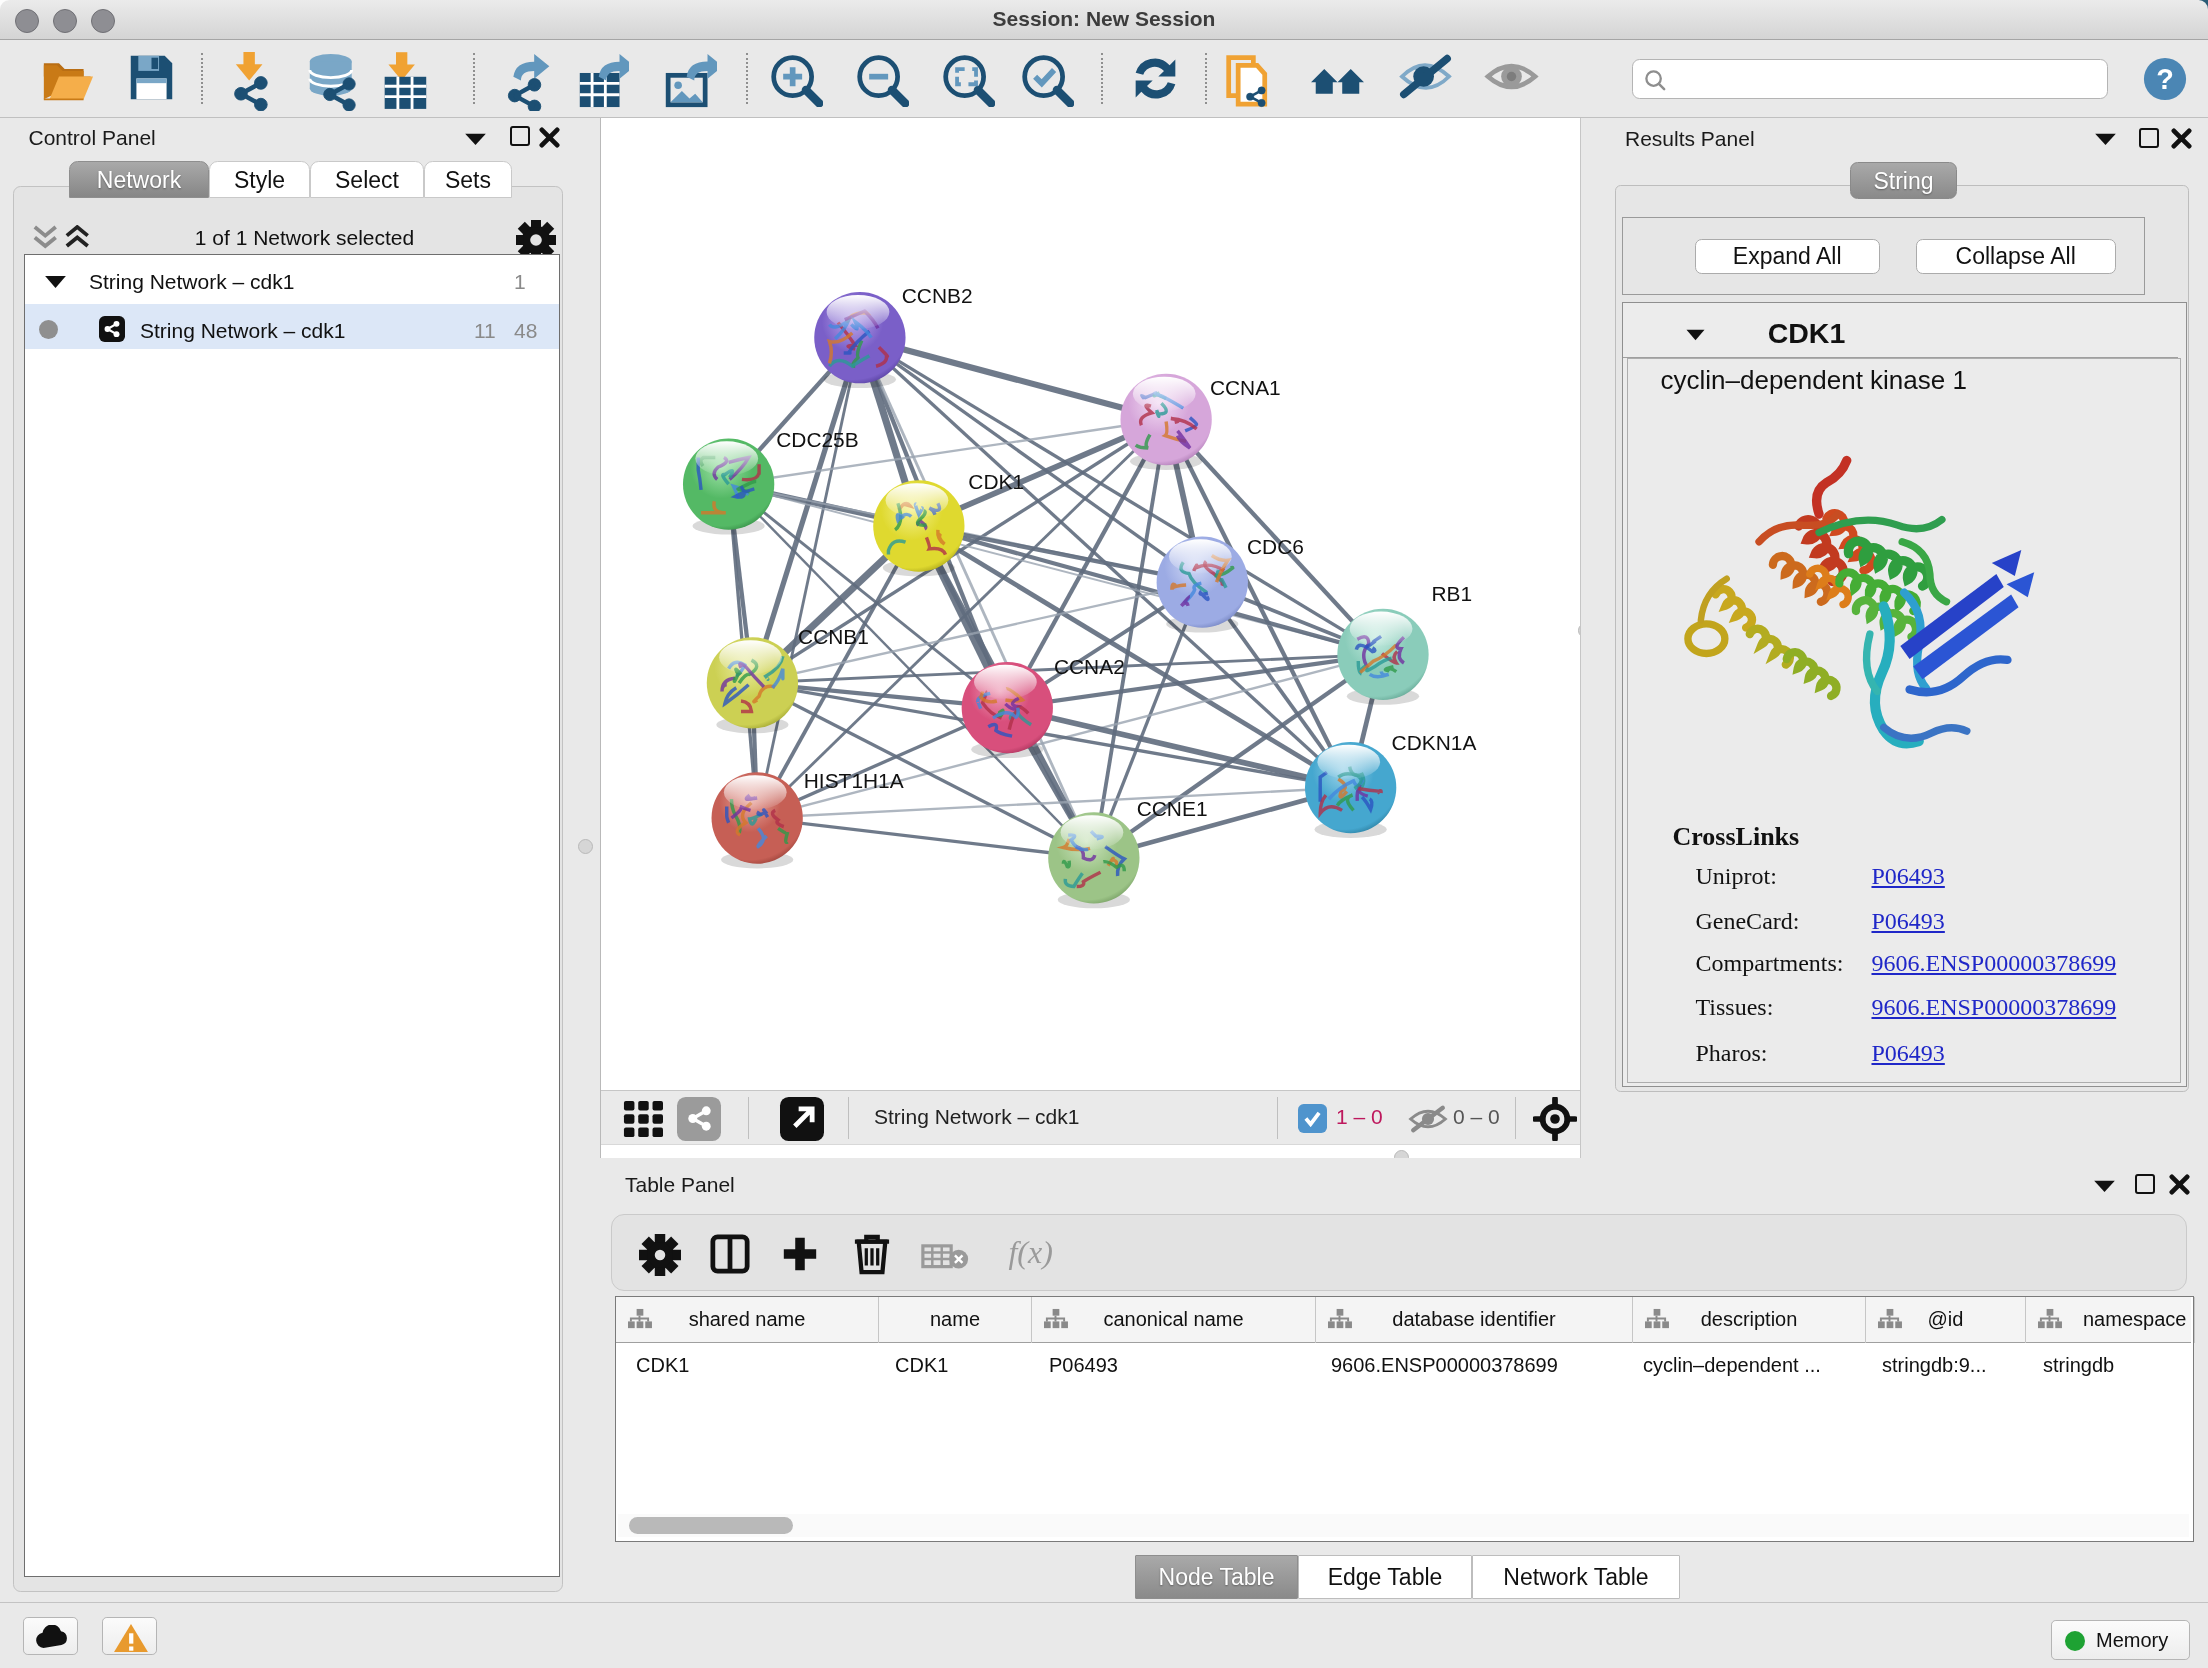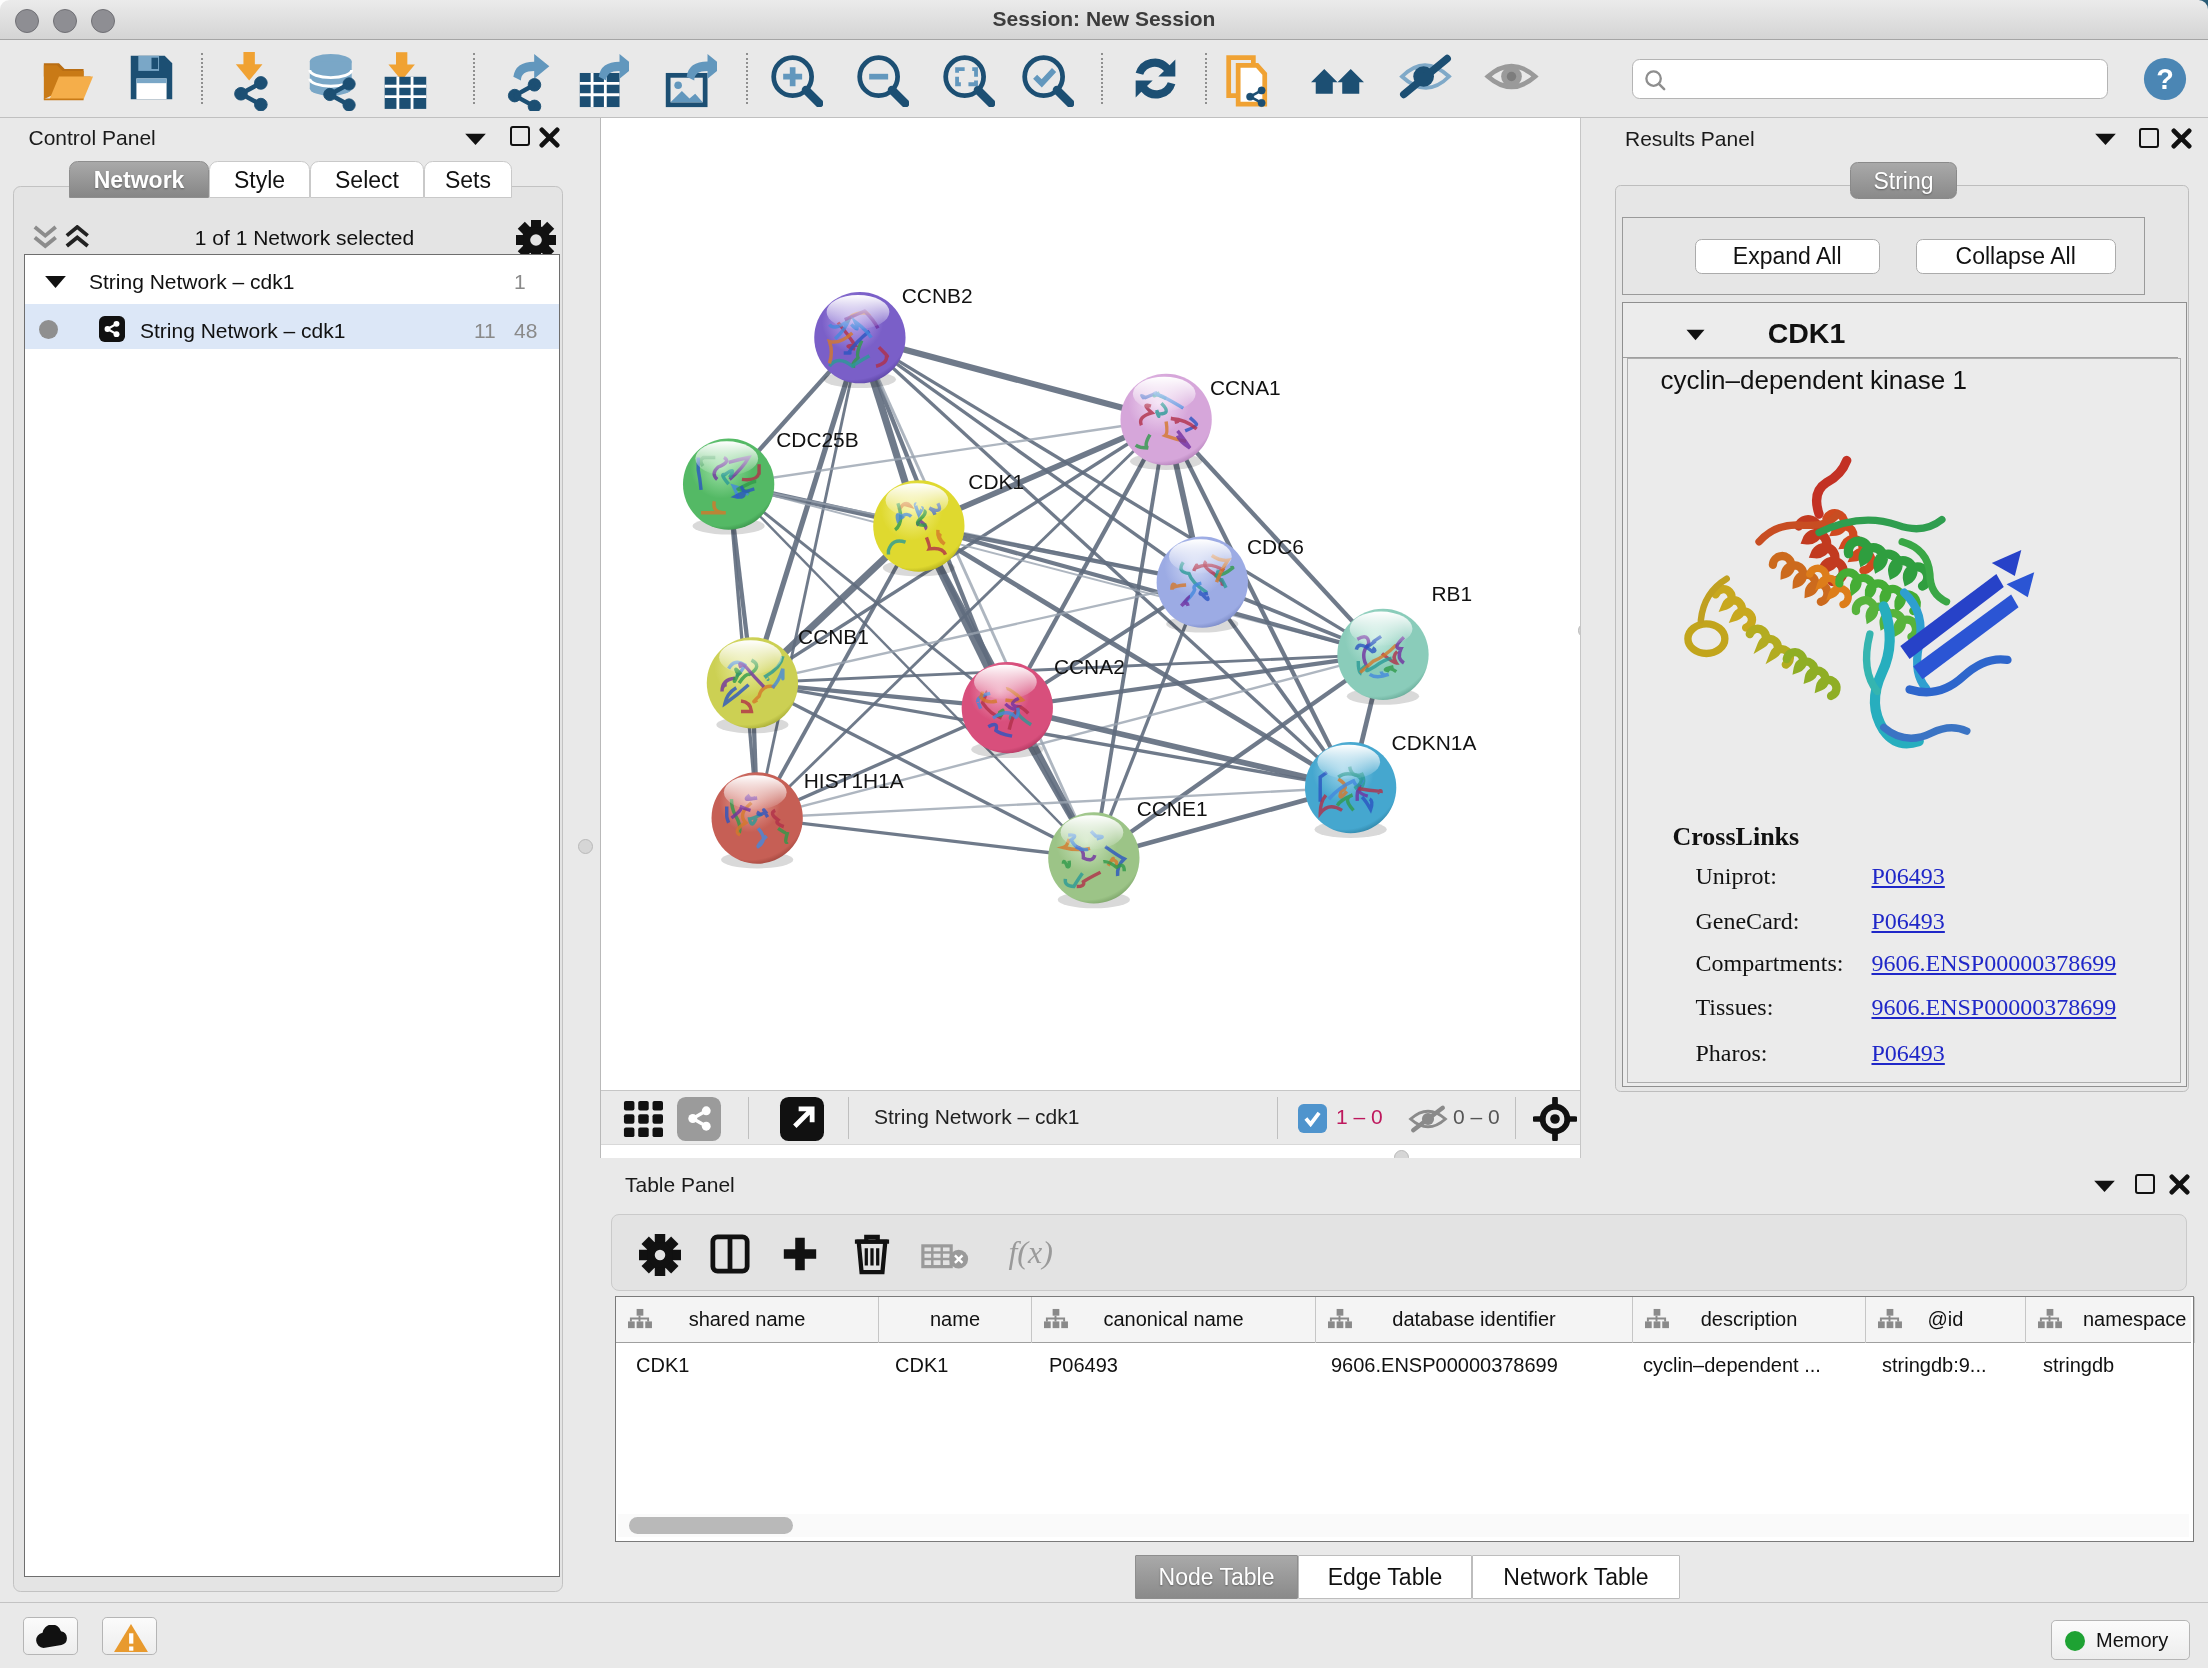--- a/index.html
+++ b/index.html
@@ -15,42 +15,42 @@
   
   #toolbar { left:0; top:40px; width:2208px; height:78px; background:#e9e9e9; border-bottom:1px solid #c0c0c0; }
   .tsep { top:13.3px; width:0; height:51px; border-left:2.9px dotted #8f8f8f; }
   .ticon { top:12.4px; }
   #searchbox { left:1632px; top:19px; width:476px; height:40px; background:#fff; border:1.9px solid #b4b4b4; border-radius:7.6px; }
   
   .phead { font-size:21px; color:#1a1a1a; }
   
   #cp-head { left:28.5px; top:126px; }
   .tab { height:37px; font-size:23px; text-align:center; border:1px solid #c9c9c9; background:#fff; border-radius:8.6px 8.6px 0 0; line-height:37px; color:#111; }
-  .tabsel { background:linear-gradient(#a9a9a9,#868686); color:#fff; border-color:#8e8e8e; text-shadow:0 1px 1.9px rgba(0,0,0,.35);font-weight:bold; }
+  .tabsel { background:linear-gradient(#a9a9a9,#868686); color:#fff; border-color:#8e8e8e; text-shadow:0 1px 1.9px rgba(0,0,0,.35); }
   #cp-pane { left:13.3px; top:186px; width:550px; height:1406px; background:#e4e4e4; border:1px solid #c2c2c2; border-radius:7.6px; }
   #cp-tree { left:24px; top:254px; width:536px; height:1323px; background:#fff; border:1.9px solid #6e6e6e; }
   .trow { width:100%; height:45px; position:relative; }
   .trowsel { background:#dce7f7; }
   
   #netwrap { left:600px; top:118px; width:980px; height:1041px; background:#fff; border-left:1.9px solid #b9b9b9; }
   #navbar { left:0px; top:972px; width:980px; height:55px; background:#eaeaea; border-top:1.9px solid #c6c6c6; border-bottom:1px solid #d8d8d8;}
   .nsep { top:5.7px; width:0; height:42px; border-left:1px solid #bfbfbf; position:absolute;}
   
   #rp { left:1580px; top:118px; width:629px; height:1041px; background:#e9e9e9; border-left:1.9px solid #c6c6c6; }
   #rp-tabpane { left:34px; top:67px; width:574px; height:907px; background:#e6e6e6; border:1px solid #bdbdbd; border-radius:5.7px; }
   #stringtab { z-index:5; left:269px; top:44px; width:107px; height:37px; background:linear-gradient(#a9a9a9,#8a8a8a); border:1px solid #8a8a8a; border-radius:7.6px; color:#fff; font-size:23px; text-align:center; line-height:36px; text-shadow:0 1px 1.9px rgba(0,0,0,.35); }
   #rp-sub1 { left:5.7px; top:31px; width:523px; height:78px; border:1.9px solid #9a9a9a; background:#e6e6e6; }
   .rbtn { top:21px; height:35px; background:#fff; border:1px solid #ababab; border-radius:6.7px; font-size:23px; text-align:center; line-height:33px; color:#111; }
   #rp-main { left:5.7px; top:116px; width:565px; height:785px; border:1.9px solid #8f8f8f; background:#ececec; }
   #rp-inner { left:4.8px; top:55px; width:554px; height:725px; border:1px solid #adadad; background:#ebebeb; }
   .serif { font-family:"Liberation Serif", serif; }
   .link { color:#1f27c8; text-decoration:underline; }
   
   #tp { left:600px; top:1158px; width:1608px; height:443px; background:#e9e9e9; }
-  #tp-toolbar { left:11.4px; top:56px; width:1576px; height:77px; background:#e3e3e3; border:1px solid #cacaca; border-radius:8px; }
+  #tp-toolbar { left:11.4px; top:56px; width:1576px; height:77px; background:#e3e3e3; border:1px solid #cacaca; border-radius:13px; }
   #tbl { left:15px; top:138px; width:1579px; height:246px; background:#fff; border:1.9px solid #7a7a7a; }
   .th { position:absolute; top:0; height:46px; overflow:hidden; border-right:1px solid #c6c6c6; font-size:20px; color:#111; }
   .thlbl { position:absolute; width:100%; text-align:center; top:10.5px; }
   .td { position:absolute; top:47px; height:43px; font-size:20px; color:#111; padding-top:9.5px; }
   .ttab { position:absolute; top:397px; height:44px; background:#fff; border:1px solid #bdbdbd; border-radius:1px; font-size:23px; text-align:center; line-height:42px; color:#111; }
   
   #statusbar { left:0; top:1602px; width:2208px; height:67px; background:#e9e9e9; border-top:1.9px solid #c3c3c3; }
   .sbtn { top:14.3px; height:38px; background:linear-gradient(#fbfbfb,#ededed); border:1px solid #b5b5b5; border-radius:4.8px; }
 </style>
 </head>

